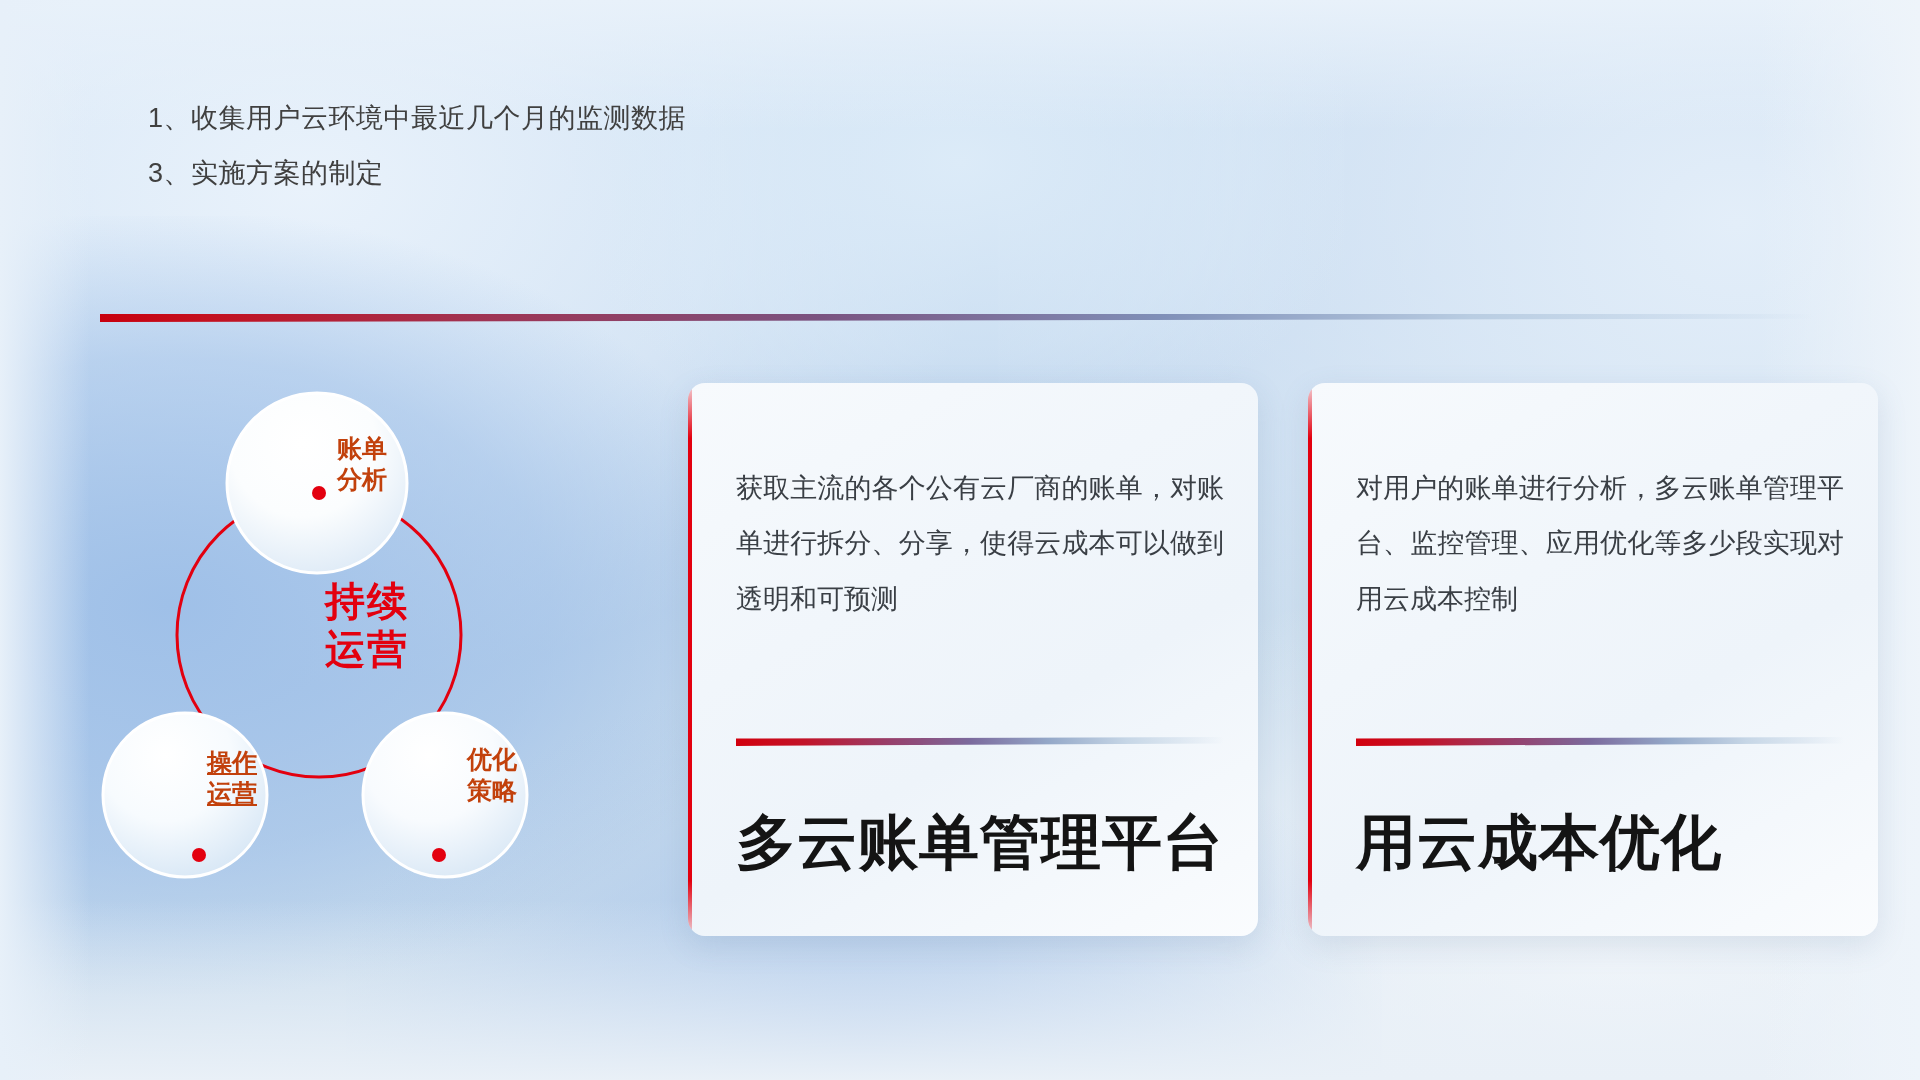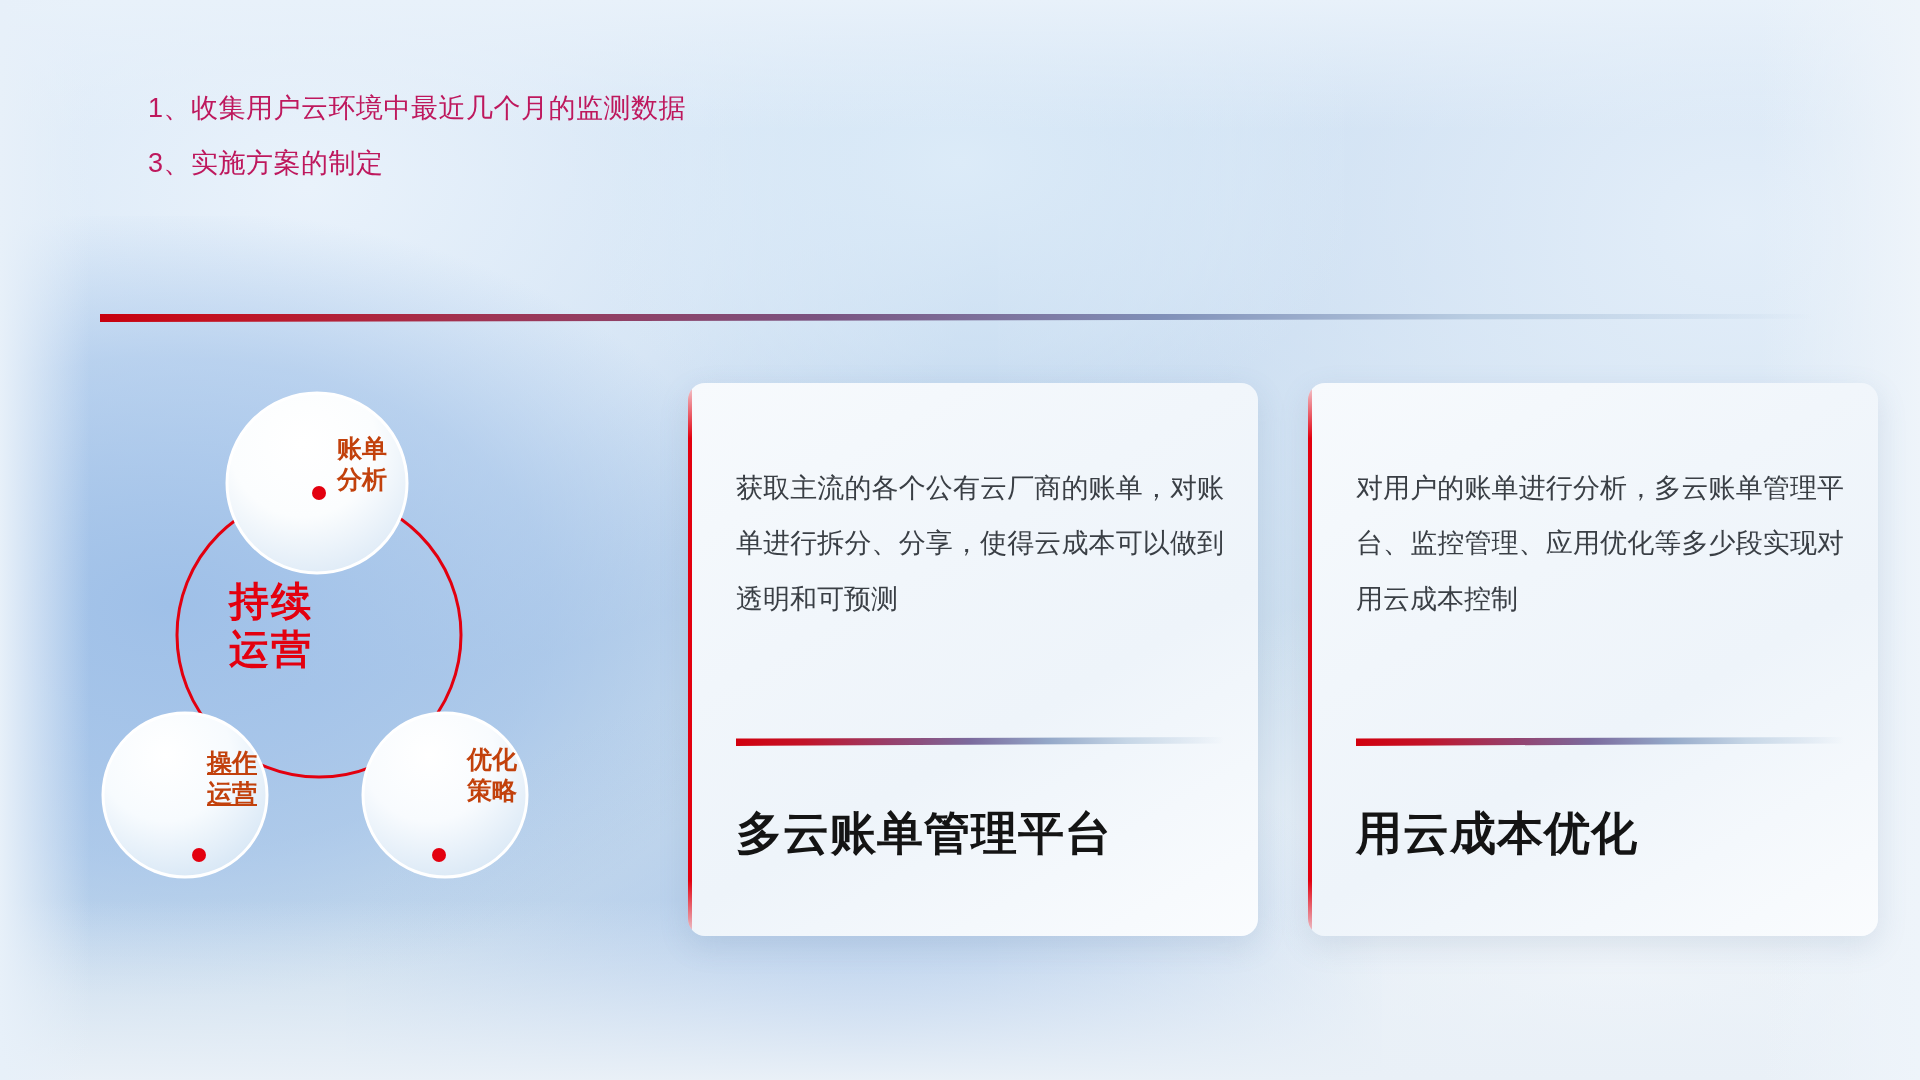--- a/index.html
+++ b/index.html
@@ -59,26 +59,27 @@
   }
 
   
   #content { position:absolute; inset:0; z-index:2; }
 
   
   .bullets { position:absolute; }
   .bullets.left  { left:148px; top:95px; }
   .bullets.right { left:1000px; top:125px; }
   .bullet {
-    color:#be185d;
+    color:#404040;
     font-size:27px;
     line-height:1.0;
     margin-bottom:28px;
     white-space:nowrap;
     letter-spacing:0.5px;
+    margin-top:10px;
   }
   .bullets.right .bullet { margin-bottom:27px; }
 
   
   .divider {
     position:absolute;
     left:100px; top:314px; width:1714px; height:8px;
     background:linear-gradient(90deg,#c8000e 0%, #c4101f 6%, #a03352 22%, #7a5380 42%, #8090b8 62%, #b9cde2 80%, rgba(220,232,243,0) 100%);
     clip-path:polygon(0 0, 100% 0, 100% 60%, 0 100%);
   }
@@ -91,21 +92,21 @@
     text-align:right;
     font-weight:bold;
     line-height:1.22;
     color:#c2410c;
     white-space:pre-line;
     z-index:3;
   }
   .venn-label.small { font-size:25px; }
   .venn-center {
     position:absolute;
-    text-align:left;
+    text-align:right;
     font-weight:bold;
     font-size:40px;
     line-height:1.2;
     color:#e3000f;
     white-space:pre-line;
     z-index:3;
     letter-spacing:2px;
   }
 
   
@@ -139,21 +140,21 @@
   }
   .card-rule {
     position:absolute;
     left:48px; right:34px; top:354px; height:9px;
     background:linear-gradient(90deg,#d2000e 0%, #c21328 14%, #96406c 32%, #7b6a9d 48%, #94a8c8 64%, #c6d6e6 80%, rgba(234,241,248,0) 100%);
     clip-path:polygon(0 18%, 100% 0, 100% 72%, 0 100%);
   }
   .card-title {
     position:absolute;
     left:48px; right:30px; top:420px;
-    font-size:46px;
+    font-size:60px;
     font-weight:bold;
     color:#141414;
     letter-spacing:1px;
     white-space:nowrap;
   }
 </style>
 </head>
 <body>
 
 <div id="bg">

